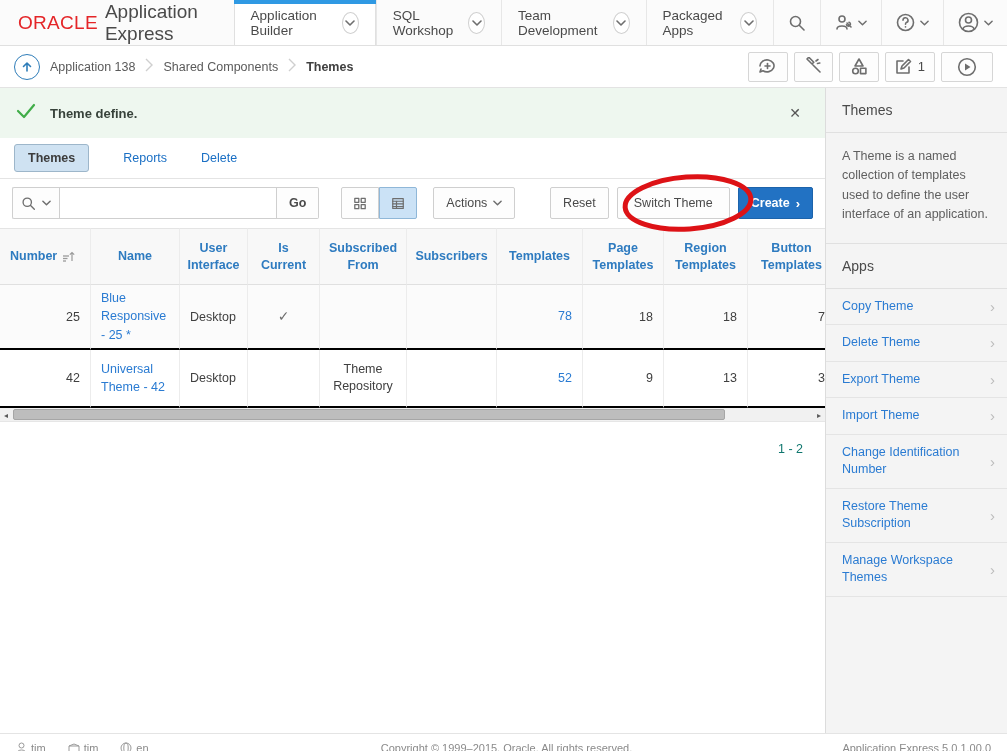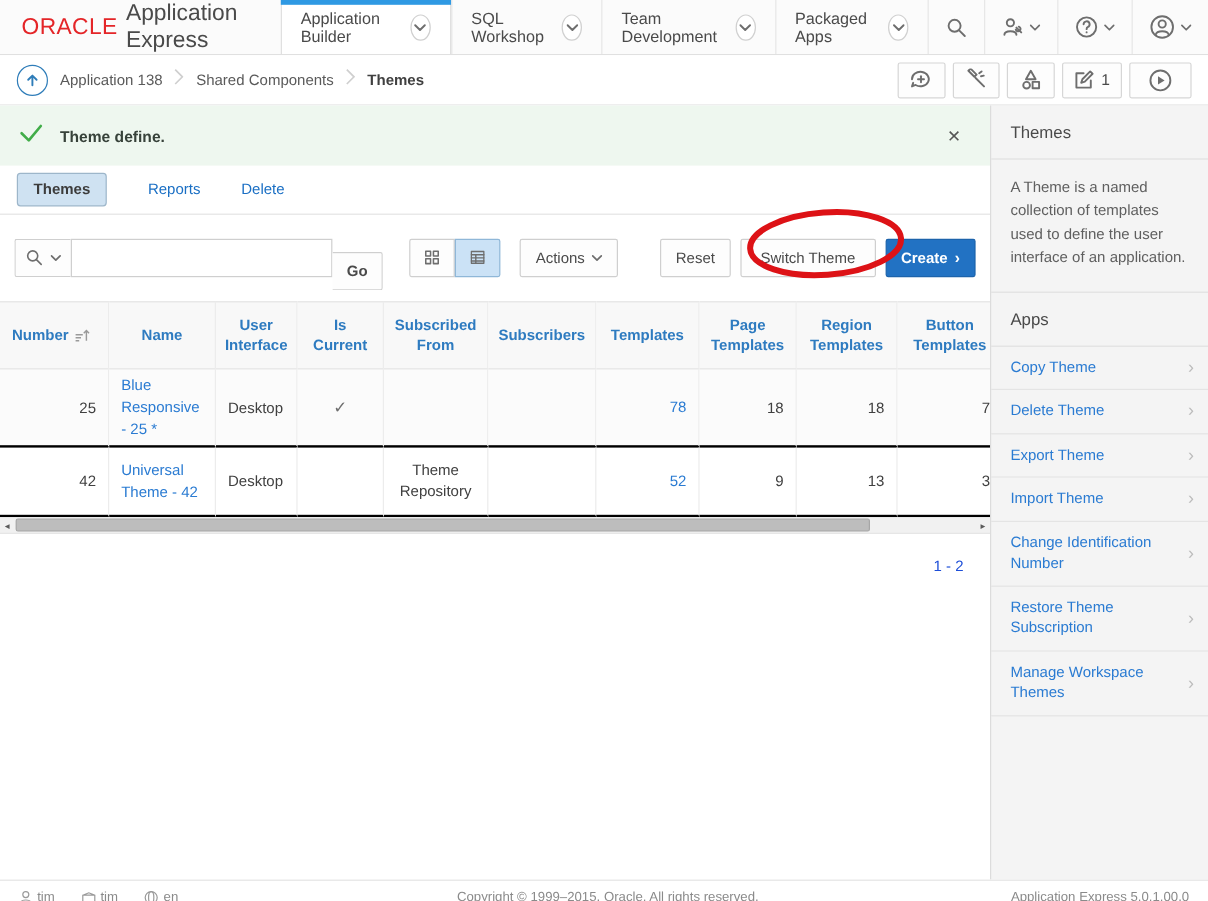--- a/index.html
+++ b/index.html
@@ -56,21 +56,21 @@
 
   
   #region { border-top:1px solid #e4e4e4; }
   #toolbar { display:flex; align-items:center; padding:8px 12px 9px 12px; }
   .btn { height:32px; border:1px solid #cfcfcf; border-radius:2px; background:#fdfdfd;
     display:inline-flex; align-items:center; justify-content:center; gap:6px; font-size:12.5px;
     color:#4a4a4a; cursor:pointer; padding:0 12px; }
   .search-lens { border-radius:2px 0 0 2px; border-right:0; padding:0 8px; }
   #search-input { width:218px; height:32px; border:1px solid #cfcfcf; font-size:12.5px;
     padding:0 8px; outline:none; color:#404040; }
-  .go-btn { border-left:0; border-radius:0 2px 2px 0; font-weight:bold;margin-top:23px; }
+  .go-btn { border-left:0; border-radius:0 2px 2px 0; font-weight:bold; }
   .view-group { display:flex; margin-left:22px; }
   .view-btn { width:38px; height:32px; }
   .view-btn.first { border-radius:2px 0 0 2px; }
   .view-btn.active { background:#cbe2f6; border-color:#8fb7d8; border-radius:0 2px 2px 0; }
   .actions-btn { margin-left:16px; }
   .right-btns { margin-left:auto; display:flex; gap:8px; align-items:center; }
   .create-btn { background:#2272c3; border-color:#1c63ab; color:#fff; font-weight:bold; }
   .create-btn .caret { font-size:13px; font-weight:bold; }
 
   
@@ -94,21 +94,21 @@
 
   
   #hscroll { width:825px; height:14px; background:#f1f1f1; border-bottom:1px solid #e6e6e6;
     position:relative; }
   .sb-arrow { position:absolute; top:0; width:12px; height:14px; display:flex;
     align-items:center; justify-content:center; font-size:8px; color:#5a5a5a; cursor:pointer; }
   .sb-arrow.left { left:0; } .sb-arrow.right { right:0; }
   #sb-thumb { position:absolute; left:13px; top:1px; width:712px; height:11px;
     background:#bdbdbd; border:1px solid #a6a6a6; border-radius:2px; cursor:grab; }
 
-  #pagination { text-align:right; padding:20px 22px 0 0; font-size:12.5px; color:#1d4ed8; }
+  #pagination { text-align:right; padding:20px 22px 0 0; font-size:12.5px; color:#0f766e; }
 
   
   .sb-title { padding:14px 16px; font-size:14px; color:#4a4a4a; border-bottom:1px solid #e0e0e0; }
   .sb-desc { padding:14px 16px 18px 16px; font-size:12.5px; color:#5f5f5f; line-height:1.55;
     border-bottom:1px solid #e0e0e0; }
   .sb-task { display:flex; align-items:center; padding:9px 12px 9px 16px;
     border-bottom:1px solid #e4e4e4; cursor:pointer; }
   .sb-task .lbl { font-size:12.5px; color:#2a7bd2; line-height:1.4; flex:1; padding-right:6px; }
   .sb-task .chev { color:#bcbcbc; font-size:15px; }
 

